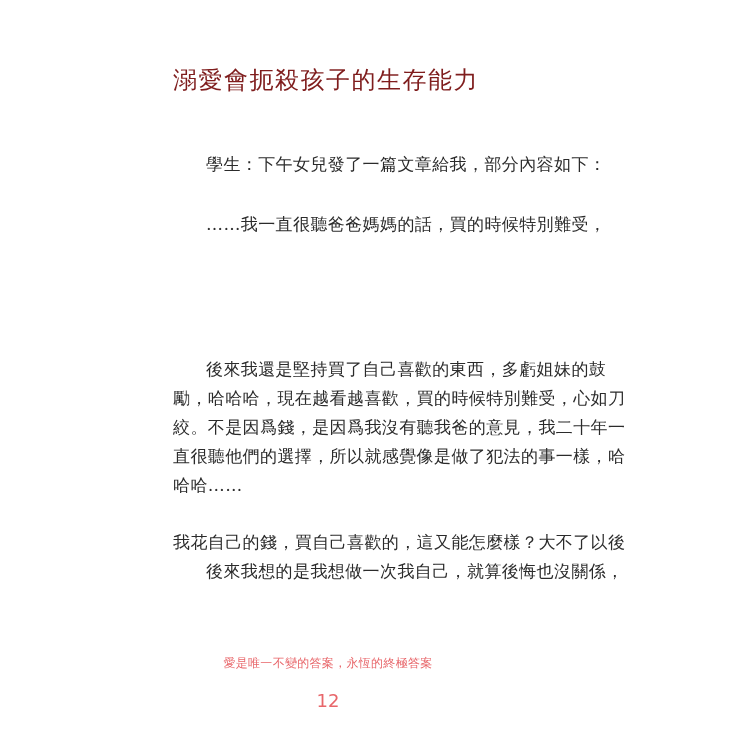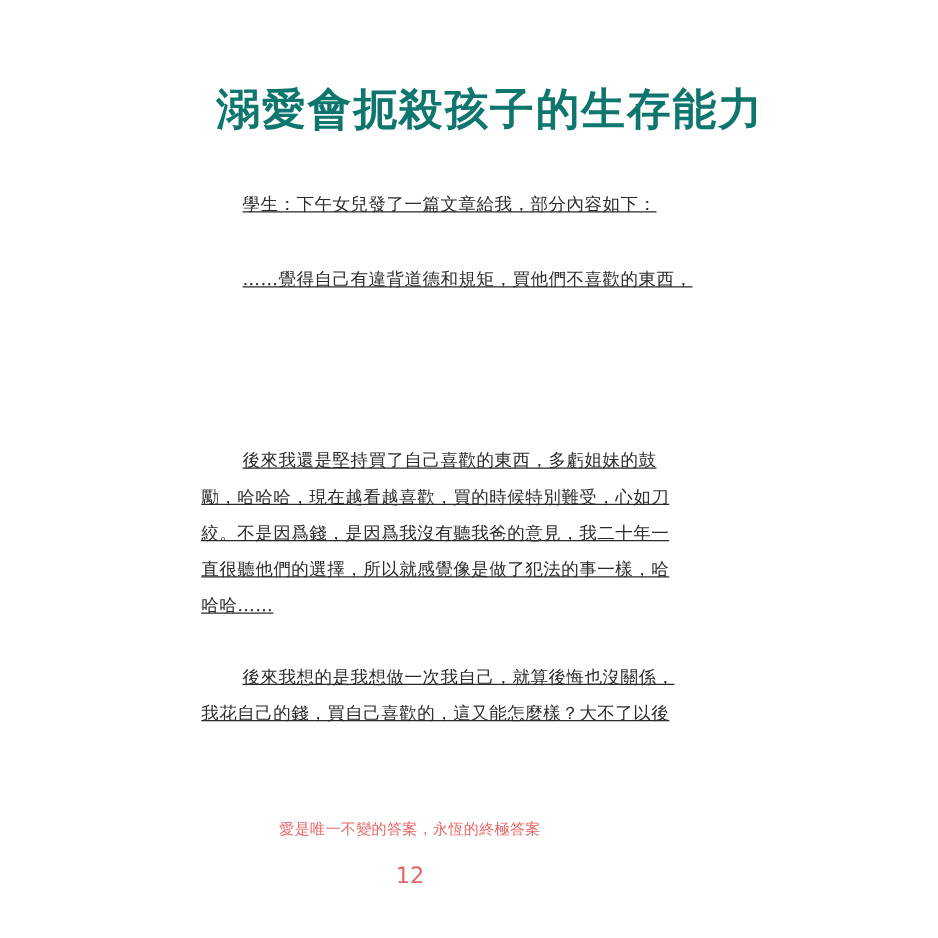--- a/index.html
+++ b/index.html
@@ -1,48 +1,48 @@
 <!DOCTYPE html>
 <html><head>
 <meta charset="utf-8">
 <style>
   html, body { margin:0; padding:0; background:#ffffff; }
   body { width:750px; height:750px; position:relative; overflow:hidden;
          font-family: "DejaVu Serif", "Liberation Serif", serif; color:#2b2b2b; }
-  .title { position:absolute; left:173px; top:64px; font-size:35px; font-weight:bold;
-           color:#0f766e; letter-spacing:1.5px; font-family:"DejaVu Sans","Liberation Sans",sans-serif; white-space:nowrap; }
-  .para { position:absolute; left:161px; width:406px; font-size:14px; line-height:29px;
-          letter-spacing:0.4px; text-align:justify;text-decoration:underline; }
+  .title { position:absolute; left:173px; top:64px; font-size:24px; font-weight:normal;
+           color:#7f1d1d; letter-spacing:1.5px; font-family:"DejaVu Sans","Liberation Sans",sans-serif; white-space:nowrap; }
+  .para { position:absolute; left:173px; width:406px; font-size:17px; line-height:29px;
+          letter-spacing:0.4px; text-align:justify; }
   .para .line { display:block; white-space:nowrap; height:29px; }
   .indent { padding-left:33px; }
   .footer { position:absolute; left:0; width:656px; text-align:center; color:#e8666a;
             font-family:"DejaVu Sans","Liberation Sans",sans-serif; }
   .running { top:655px; font-size:12px; letter-spacing:0.3px; }
   .pageno { top:690px; font-size:18px; }
 </style>
 </head>
 <body>
 
 <div class="title">溺愛會扼殺孩子的生存能力</div>
 
 <div class="para" style="top:150px">
   <span class="line indent">學生：下午女兒發了一篇文章給我，部分內容如下：</span>
 </div>
 
 <div class="para" style="top:210px">
-  <span class="line indent">……覺得自己有違背道德和規矩，買他們不喜歡的東西，</span>
+  <span class="line indent">……我一直很聽爸爸媽媽的話，買的時候特別難受，</span>
 </div>
 
 <div class="para" style="top:355px">
   <span class="line indent">後來我還是堅持買了自己喜歡的東西，多虧姐妹的鼓</span>
   <span class="line">勵，哈哈哈，現在越看越喜歡，買的時候特別難受，心如刀</span>
   <span class="line">絞。不是因爲錢，是因爲我沒有聽我爸的意見，我二十年一</span>
   <span class="line">直很聽他們的選擇，所以就感覺像是做了犯法的事一樣，哈</span>
   <span class="line">哈哈……</span>
 </div>
 
 <div class="para" style="top:528px">
+  <span class="line">我花自己的錢，買自己喜歡的，這又能怎麼樣？大不了以後</span>
   <span class="line indent">後來我想的是我想做一次我自己，就算後悔也沒關係，</span>
-  <span class="line">我花自己的錢，買自己喜歡的，這又能怎麼樣？大不了以後</span>
 </div>
 
 <div class="footer running">愛是唯一不變的答案，永恆的終極答案</div>
 <div class="footer pageno">12</div>
 
 </body></html>

